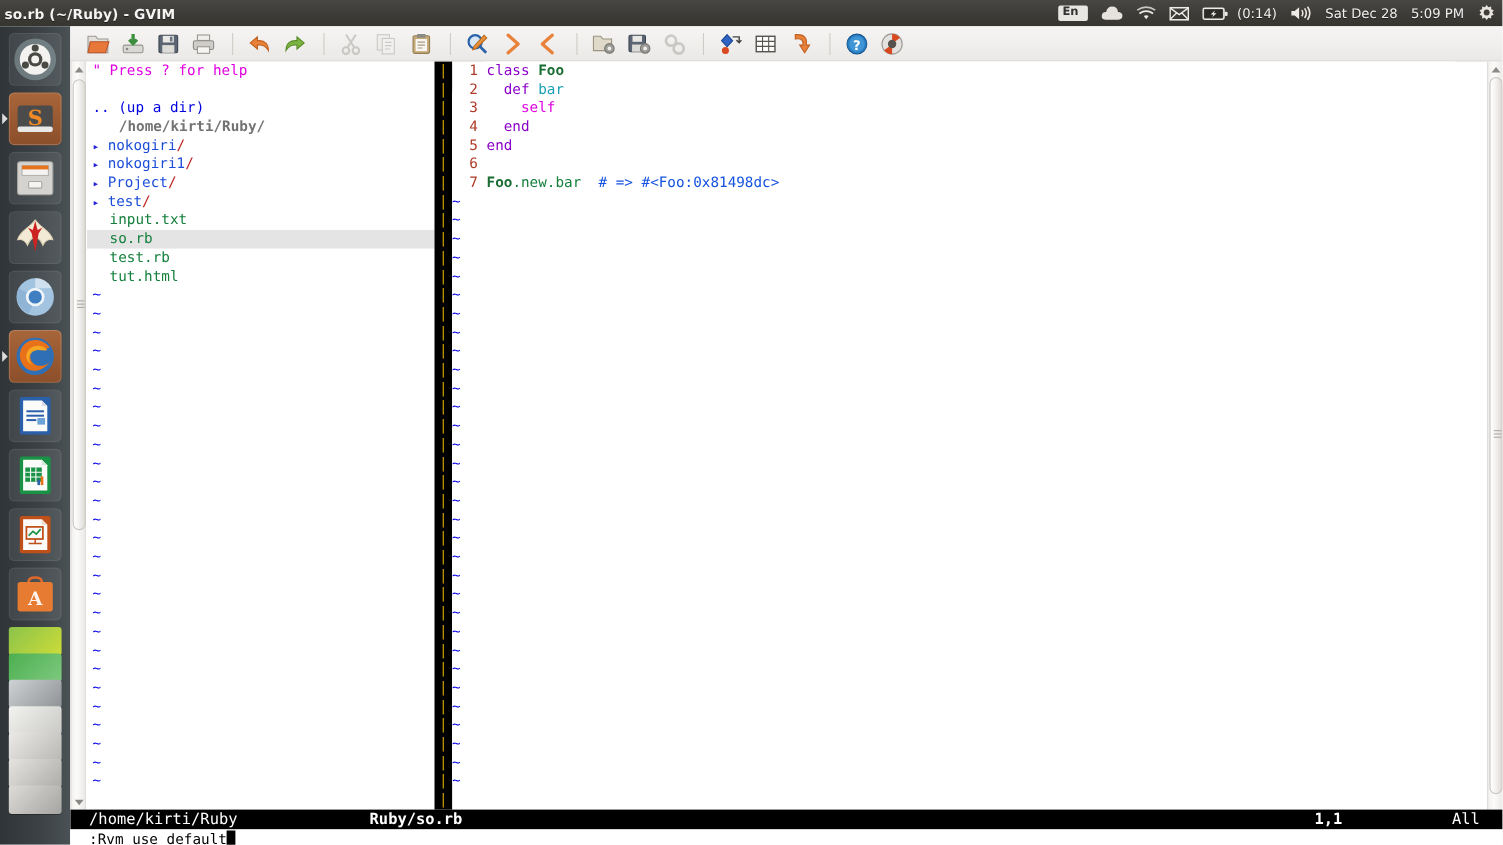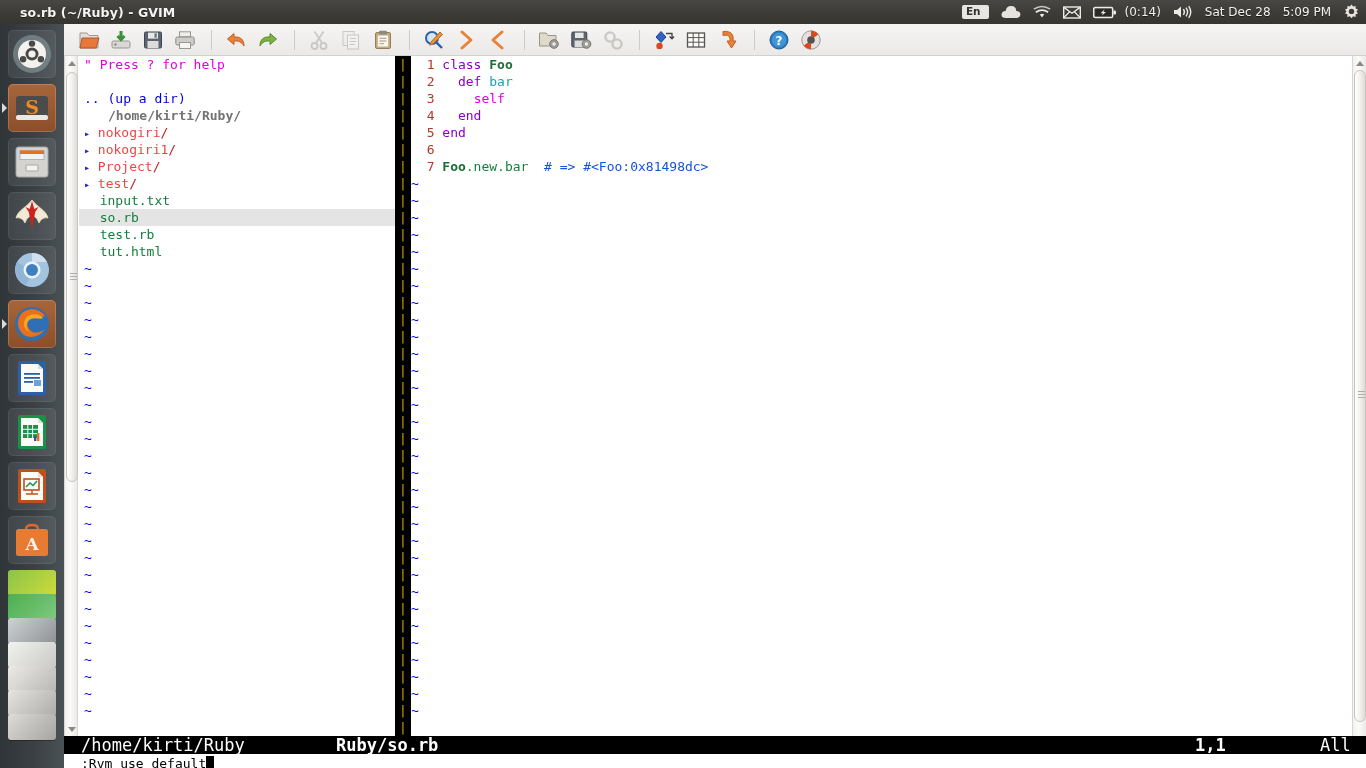--- a/index.html
+++ b/index.html
@@ -13,21 +13,21 @@
   #root { position: relative; width: 1366px; height: 768px; }
 
   
   .top-panel {
     position: absolute; left: 0; top: 0; width: 1366px; height: 24px;
     background: linear-gradient(to bottom, #484744 0%, #3d3c39 50%, #36352f 100%);
     display: flex; align-items: center;
     color: #f2f1f0;
   }
   .win-title {
-    margin-left: 20px;
+    margin-left: 4px;
     font-size: 12.5px; font-weight: bold;
     color: #f6f5f4;
     letter-spacing: .1px;
     font-family: "DejaVu Sans", sans-serif;
     text-shadow: 0 1px 0 rgba(0,0,0,.5);
   }
   .tray { margin-left: auto; display: flex; align-items: center; height: 24px; }
   .tray > * { margin: 0 6px; display: flex; align-items: center; }
   .tray-lang {
     background: #e8e6e3; color: #333; font-size: 10.5px; font-weight: bold;
@@ -137,38 +137,38 @@
   }
   .vsplit .vline { height: 17px; line-height: 17px; text-align: center; }
 
   .row { height: 17px; line-height: 17px; white-space: pre; }
   .tree-row { padding-left: 5px; }
   .tree-row.sel { background: #e4e4e4; }
 
   .c-magenta { color: #e000e0; }
   .c-blue    { color: #0000e0; }
   .c-brown   { color: #737373; font-weight: bold; margin-left: 24px; }
-  .c-dirblue { color: #ef4444; }
+  .c-dirblue { color: #1d4ed8; }
   .c-slash   { color: #bb2222; }
   .c-black   { color: #15803d; }
   .c-tilde   { color: #0000ee; }
   .c-lnum    { color: #b03a28; }
   .c-kw      { color: #8b00c8; }
   .c-const   { color: #1b6e33; font-weight: bold; }
   .c-func    { color: #1aa0b4; }
   .c-self    { color: #e000e0; }
   .c-comment { color: #1452e0; }
 
   .tri-marker { color: #2222dd; font-size: 10px; }
 
   
   .statusline {
     position: absolute; left: 0; top: 680px; width: 1302px; height: 18px;
     background: #000000; color: #ffffff;
-    font-family: "DejaVu Sans Mono", monospace; font-size: 17px;
+    font-family: "DejaVu Sans Mono", monospace; font-size: 14px;
     line-height: 18px;
   }
   .st-left { position: absolute; left: 17px; }
   .st-file { position: absolute; left: 272px; font-weight: bold; }
   .st-pos  { position: absolute; left: 1131px; font-weight: bold; }
   .st-scr  { position: absolute; left: 1256px; font-weight: normal; }
   .cmdline {
     position: absolute; left: 0; top: 698px; width: 1302px; height: 22px;
     background: #ffffff; color: #000000;
     font-family: "DejaVu Sans Mono", monospace; font-size: 13px;

